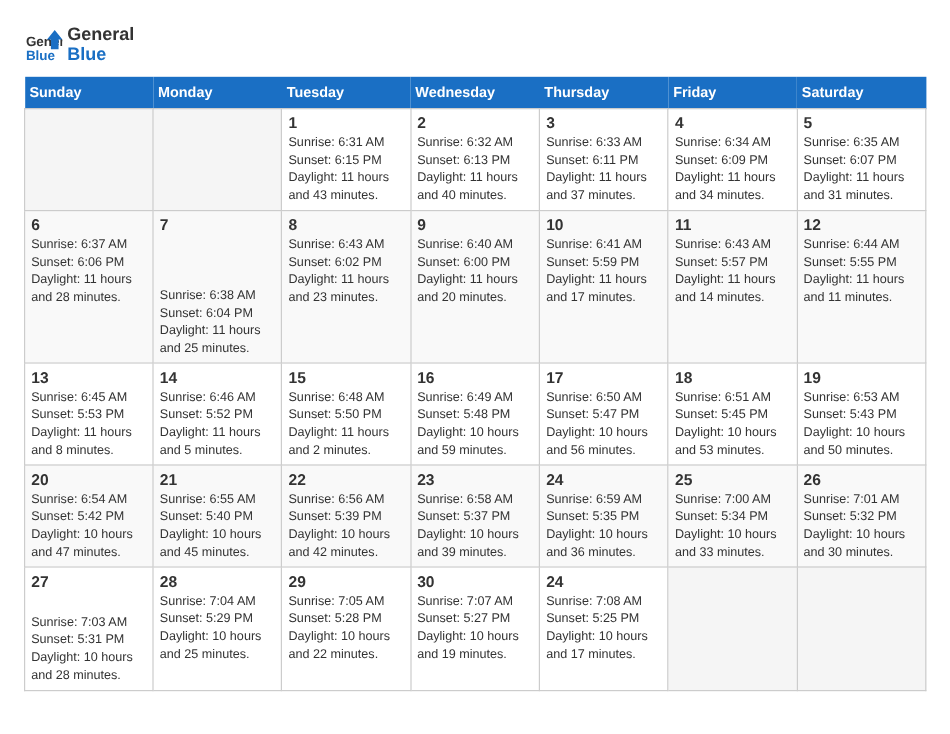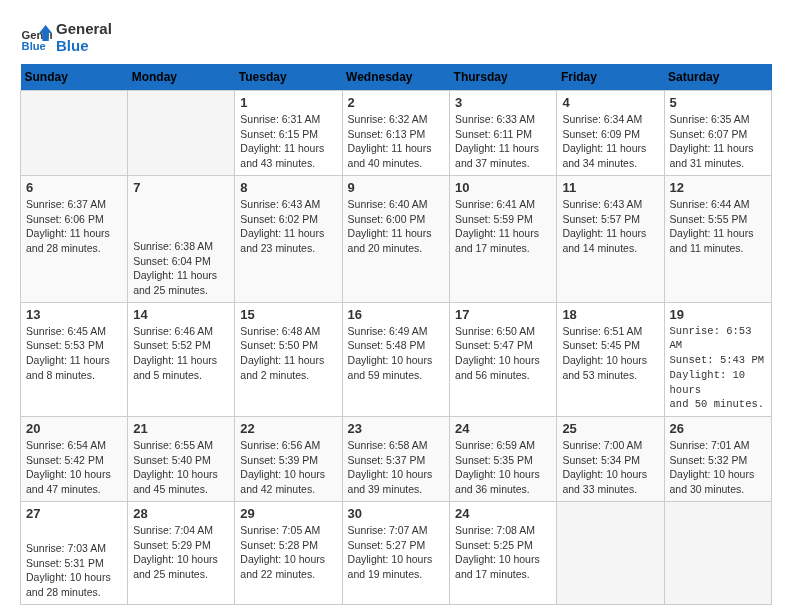--- a/index.html
+++ b/index.html
@@ -37,21 +37,21 @@
       font-size: 16px;
       color: #555;
     }
     table {
       width: 100%;
       border-collapse: collapse;
       font-size: 11px;
     }
     th {
       background: #1a6fc4;
-      color: #000000;
+      color: #ffffff;
       padding: 6px 4px;
       text-align: left;
       font-size: 12px;
     }
     td {
       border: 1px solid #ccc;
       padding: 4px 5px;
       vertical-align: top;
       width: 108px;
       height: 85px;
@@ -234,21 +234,21 @@
         </td>
         <td>
           <span class="day-num">18</span>
           <div class="day-info" style="white-space: pre-line;">Sunrise: 6:51 AM
 Sunset: 5:45 PM
 Daylight: 10 hours
 and 53 minutes.</div>
         </td>
         <td>
           <span class="day-num">19</span>
-          <div class="day-info" style="white-space: pre-line; font-family: Liberation Mono, monospace;">Sunrise: 6:53 AM
+          <div class="day-info" style="white-space: pre-line;">Sunrise: 6:53 AM
 Sunset: 5:43 PM
 Daylight: 10 hours
 and 50 minutes.</div>
         </td>
       </tr>
       <tr>
         <td>
           <span class="day-num">20</span>
           <div class="day-info" style="white-space: pre-line;">Sunrise: 6:54 AM
 Sunset: 5:42 PM

